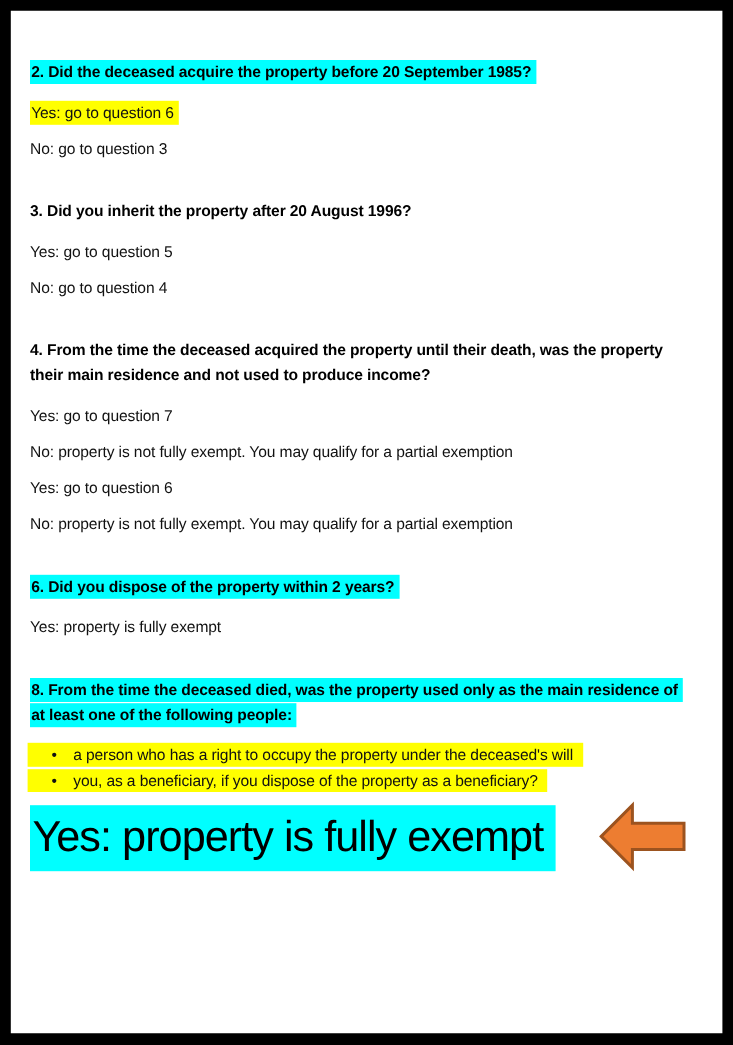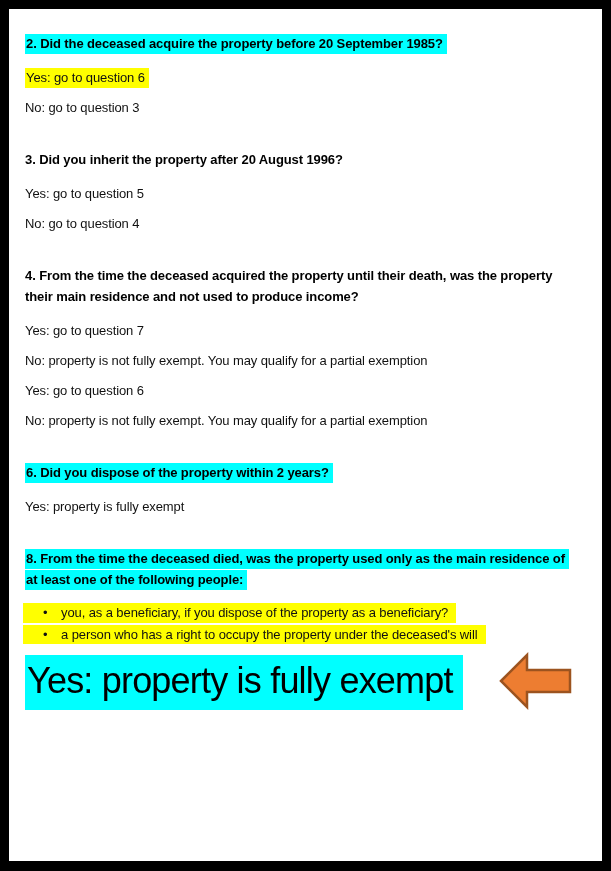--- a/index.html
+++ b/index.html
@@ -20,21 +20,21 @@
     border-bottom-width:10px;
     padding:24px 30px 4px 16px;
     overflow:hidden;
     font-family:"Liberation Sans","DejaVu Sans",sans-serif;
     font-size:13px;line-height:21px;
     letter-spacing:-0.1px;
     color:var(--c-text);
   }
   p{margin:0 0 9px 0;}
   p.question{font-weight:bold;color:#000;margin-top:31px;margin-bottom:13px;}
-  p.question.first{margin-top:0;}
+  p.question.first{margin-top:16px;}
   .hl-cyan{background:var(--c-highlight_cyan);padding:2px 4px 3px 1px;
     -webkit-box-decoration-break:clone;box-decoration-break:clone;}
   .hl-yellow{background:var(--c-highlight_yellow);padding:2px 4px 3px 1px;
     -webkit-box-decoration-break:clone;box-decoration-break:clone;}
   ul.bullets{list-style:none;margin:0 0 4px 0;padding:0 0 0 18px;}
   ul.bullets li{position:relative;padding-left:18px;margin-bottom:2px;line-height:19.5px;}
   ul.bullets li::before{content:"\2022";position:absolute;left:0;top:0;}
   ul.bullets li.hl-li{background:var(--c-highlight_yellow);margin-left:-20px;
     padding-left:38px;padding-right:8px;width:fit-content;}
   ul.bullets li.hl-li::before{left:20px;}
@@ -63,22 +63,22 @@
 
   <p class="answer"><span>Yes: go to question 6</span></p>
   <p class="answer"><span>No: property is not fully exempt. You may qualify for a partial exemption</span></p>
 
   <p class="question"><span class="hl-cyan">6. Did you dispose of the property within 2 years?</span></p>
   <p class="answer"><span>Yes: property is fully exempt</span></p>
 
   <p class="question"><span class="hl-cyan">8. From the time the deceased died, was the property used only as the main residence of at least one of the following people:</span></p>
 
   <ul class="bullets">
+    <li class="hl-li">a person who has a right to occupy the property under the deceased's will</li>
     <li class="hl-li">you, as a beneficiary, if you dispose of the property as a beneficiary?</li>
-    <li class="hl-li">a person who has a right to occupy the property under the deceased's will</li>
   </ul>
 
   <div class="final-row">
     <div class="big-answer"><span class="hl-cyan">Yes: property is fully exempt</span></div>
     <svg class="arrow-icon" width="74" height="66" viewBox="0 0 74 66" aria-hidden="true">
       <polygon points="3,33 29,7 29,22 72,22 72,44 29,44 29,59" style="fill:var(--c-arrow_fill);stroke:var(--c-arrow_border);stroke-width:2.5;stroke-linejoin:miter;"></polygon>
     </svg>
   </div>
 
 </div>

